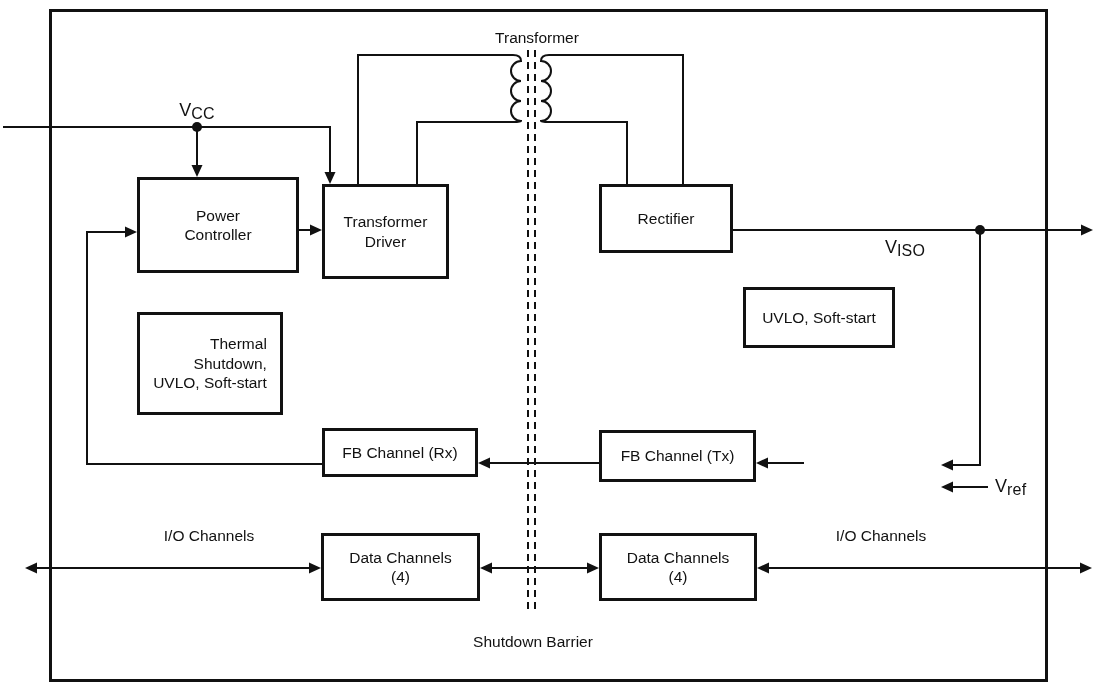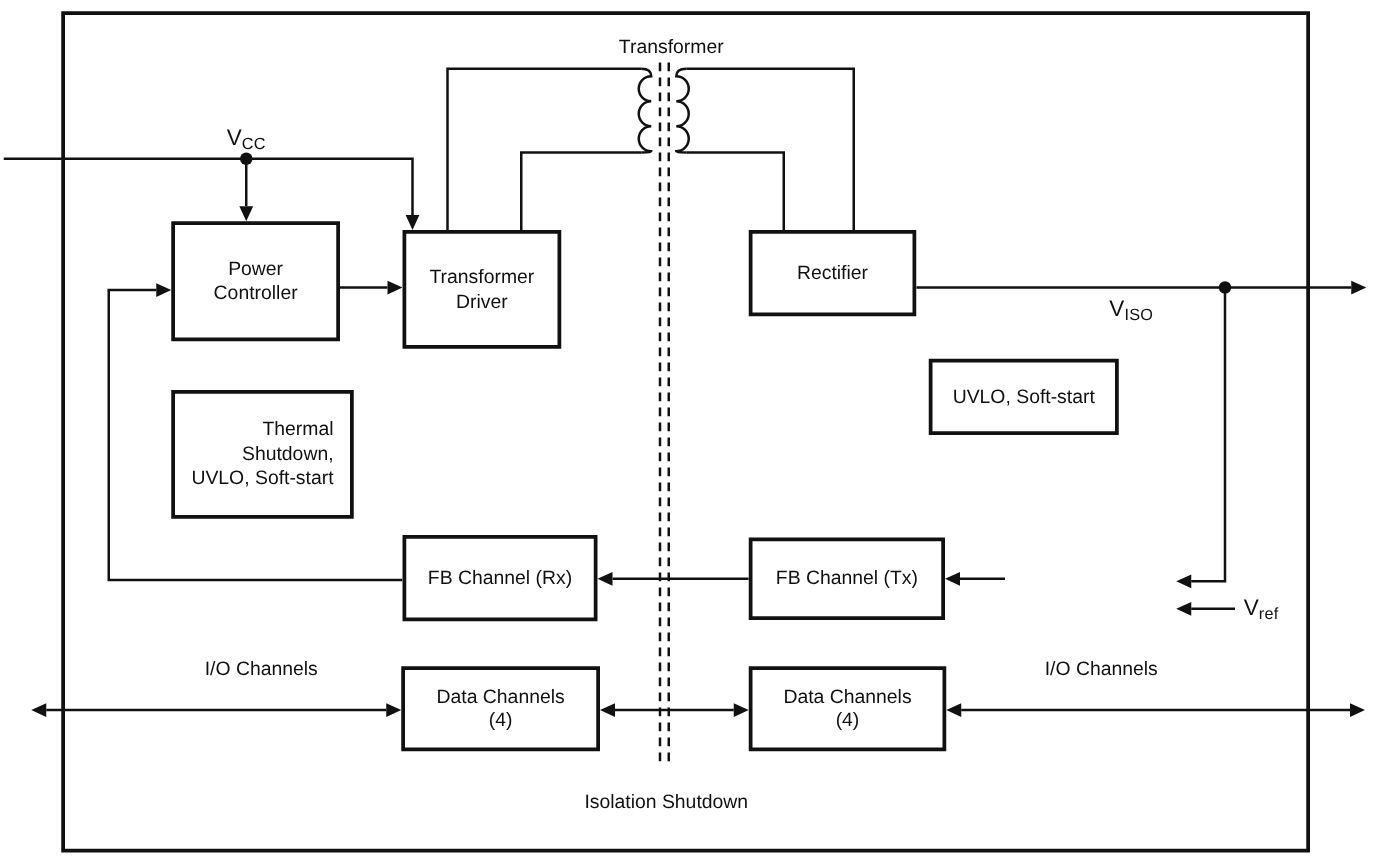--- a/index.html
+++ b/index.html
@@ -52,33 +52,33 @@
   }
   .txt.center { text-align: center; }
 
   .pin {
     position: absolute;
     z-index: 2;
     font-size: 18px;
     white-space: nowrap;
   }
   .pin .sub {
-    font-size: 13px;
+    font-size: 16px;
     vertical-align: -3px;
     letter-spacing: 0.2px;
   }
 
   
-  #power-controller     { left:137px; top:177px; width:135px; height:96px; }
+  #power-controller     { left:137px; top:177px; width:162px; height:96px; }
   #transformer-driver   { left:322px; top:184px; width:127px; height:95px; }
   #rectifier            { left:599px; top:184px; width:134px; height:69px; }
   #thermal-shutdown     { left:137px; top:312px; width:146px; height:103px;text-align:right; }
   #uvlo-soft-start      { left:743px; top:287px; width:152px; height:61px; }
-  #fb-channel-rx        { left:322px; top:428px; width:156px; height:69px; }
-  #fb-channel-tx        { left:599px; top:430px; width:157px; height:66px; }
+  #fb-channel-rx        { left:322px; top:428px; width:156px; height:49px; }
+  #fb-channel-tx        { left:599px; top:430px; width:157px; height:52px; }
   #fb-controller        { left:804px; top:430px; width:137px; height:66px; }
   #data-channels-left   { left:321px; top:533px; width:159px; height:68px; }
   #data-channels-right  { left:599px; top:533px; width:158px; height:68px; }
 
   
   #transformer-label       { left:437px; top:29px;  width:200px; }
   #isolation-barrier-label { left:433px; top:633px; width:200px; }
   #io-channels-left-label  { left:109px; top:527px; width:200px; }
   #io-channels-right-label { left:781px; top:527px; width:200px; }
   #vcc-label  { left:147px; top:100px; width:100px; text-align:center; }
@@ -196,21 +196,21 @@
   <div class="block" id="data-channels-left">
     <span class="block-label">Data Channels
 (4)</span>
   </div>
   <div class="block" id="data-channels-right">
     <span class="block-label">Data Channels
 (4)</span>
   </div>
 
   <div class="txt center" id="transformer-label">Transformer</div>
-  <div class="txt center" id="isolation-barrier-label">Isolation Shutdown</div>
+  <div class="txt center" id="isolation-barrier-label">Shutdown Barrier</div>
   <div class="txt center" id="io-channels-left-label">I/O Channels</div>
   <div class="txt center" id="io-channels-right-label">I/O Channels</div>
 
   <div class="pin" id="vcc-label">
     <span>V</span><span class="sub">CC</span>
   </div>
   <div class="pin" id="viso-label">
     <span>V</span><span class="sub">ISO</span>
   </div>
   <div class="pin" id="vref-label">

